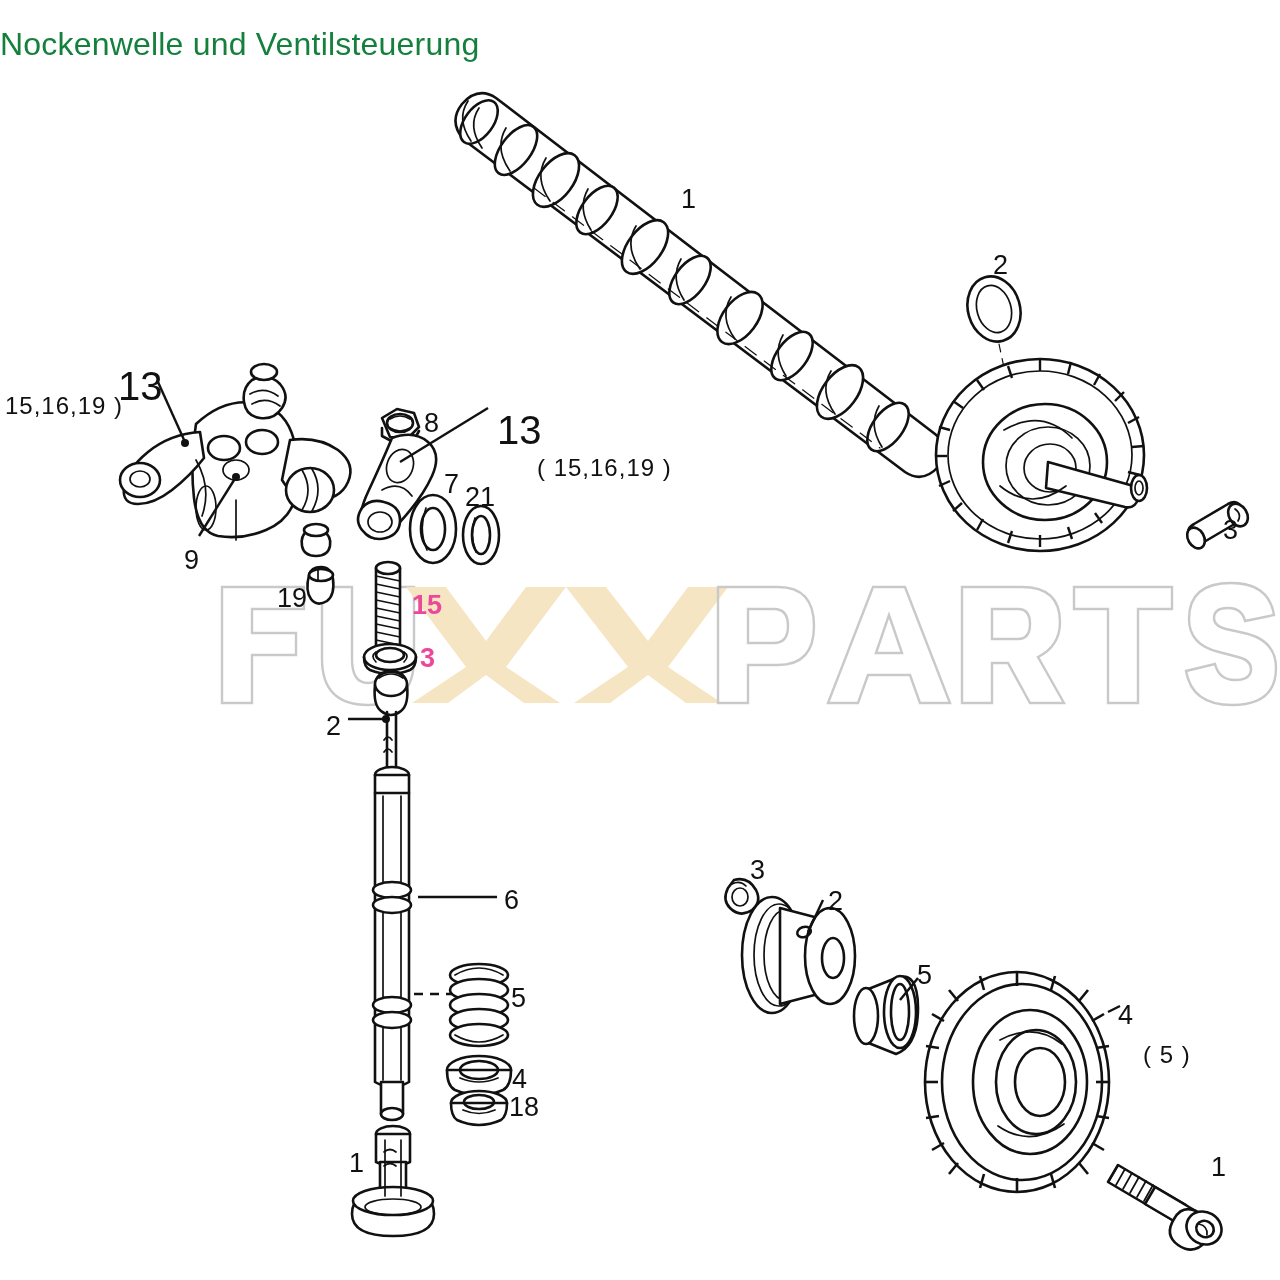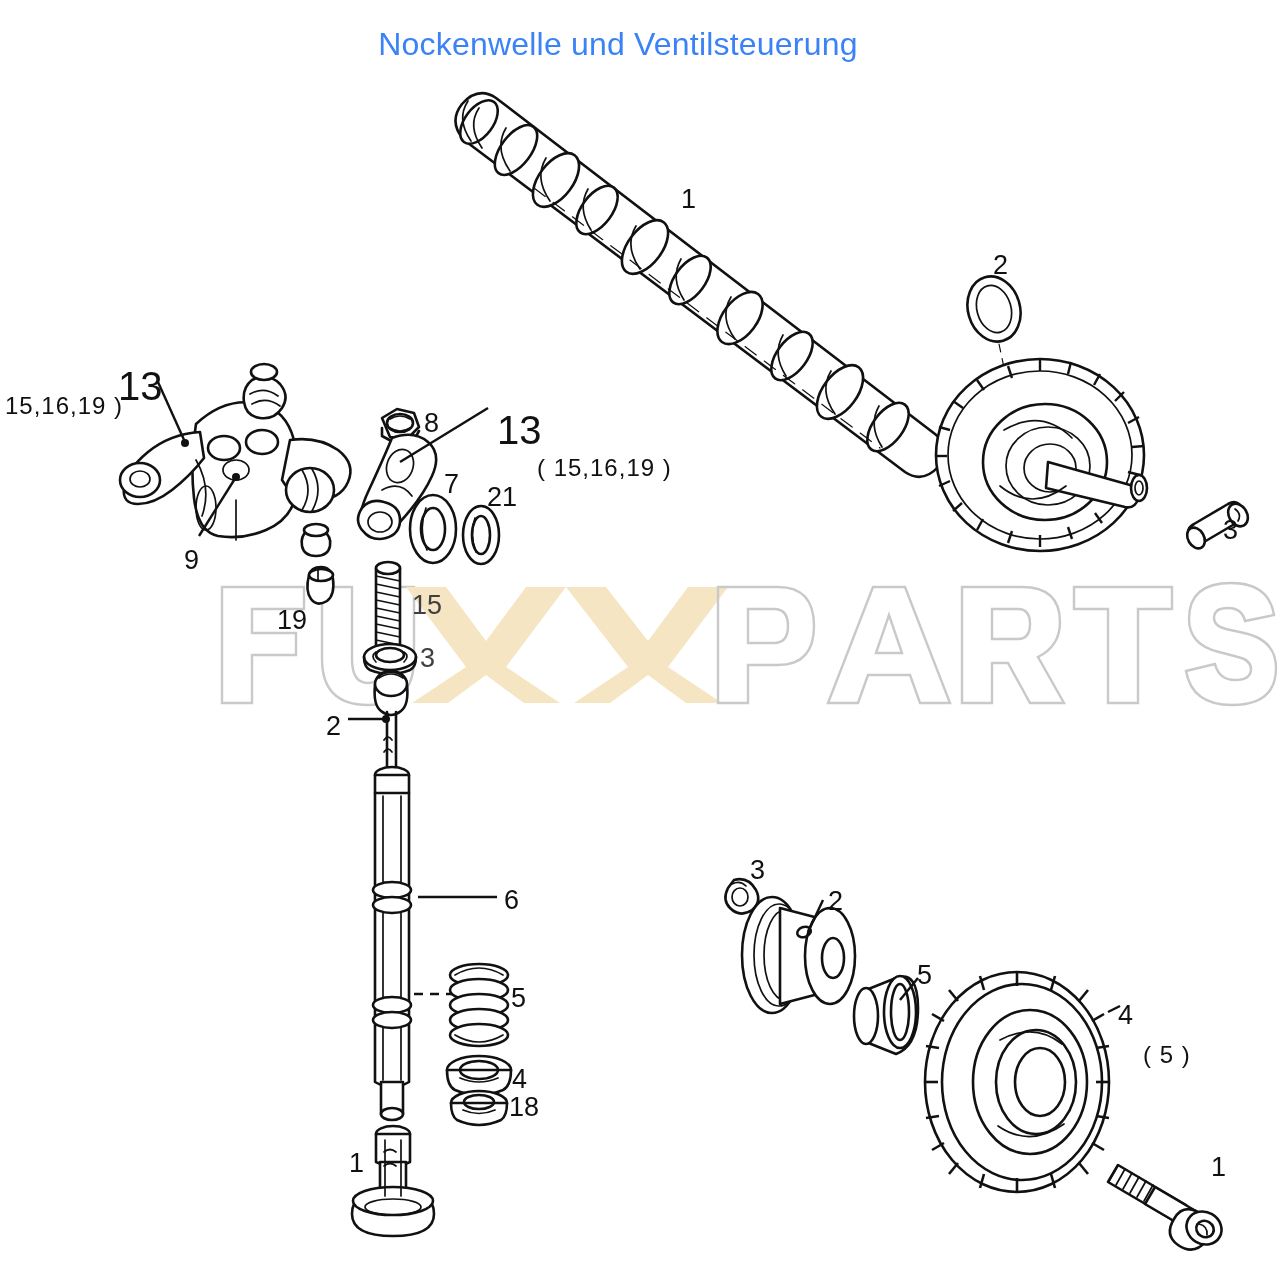--- a/index.html
+++ b/index.html
@@ -6,24 +6,24 @@
   #page{
     position:relative;
     width:1280px;height:1280px;
     background:#ffffff;
     font-family:"Liberation Sans", sans-serif;
     overflow:hidden;
   }
   #title{
     position:absolute;
     left:0;top:26px;width:1236px;
-    text-align:center;
+    text-align:left;
     font-size:32px;
     font-weight:400;
-    color:#3b82f6;
+    color:#15803d;
     letter-spacing:0.2px;
     font-family:"Liberation Sans", sans-serif;
   }
   
   #watermark{
     position:absolute;
     left:0;top:555px;
     width:1280px;height:180px;
     pointer-events:none;
   }
@@ -34,21 +34,21 @@
     position:absolute;
     color:#111;
     font-family:"Liberation Sans", sans-serif;
     line-height:1;
     white-space:nowrap;
     user-select:none;
   }
   .num{font-size:27px;font-weight:400;}
   .num-big{font-size:40px;font-weight:400;margin-top:16px;}
   .paren{font-size:24px;font-weight:400;letter-spacing:1px;margin-top:36px;}
-  .onwm{color:#404040;}
+  .onwm{color:#ec4899;font-weight:bold;}
 </style>
 </head>
 <body>
 
 <div id="page">
 
   <div id="title">Nockenwelle und Ventilsteuerung</div>
 
   <svg id="watermark" viewBox="0 0 1280 180">
     <defs>
@@ -443,23 +443,23 @@
 
   <div class="lbl num" style="left:681px;top:186px;">1</div>
   <div class="lbl num" style="left:993px;top:252px;">2</div>
   <div class="lbl num" style="left:1223px;top:517px;">3</div>
   <div class="lbl paren" style="left:5px;top:358px;">15,16,19 )</div>
   <div class="lbl num-big" style="left:118px;top:350px;">13</div>
   <div class="lbl num" style="left:424px;top:410px;">8</div>
   <div class="lbl num-big" style="left:497px;top:394px;">13</div>
   <div class="lbl paren" style="left:537px;top:420px;">( 15,16,19 )</div>
   <div class="lbl num" style="left:444px;top:471px;">7</div>
-  <div class="lbl num" style="left:487px;top:484px;">21</div>
+  <div class="lbl num" style="left:465px;top:484px;">21</div>
   <div class="lbl num" style="left:184px;top:547px;">9</div>
-  <div class="lbl num" style="left:277px;top:585px;margin-top:22px;">19</div>
+  <div class="lbl num" style="left:277px;top:585px;">19</div>
   <div class="lbl num onwm" style="left:412px;top:592px;">15</div>
   <div class="lbl num onwm" style="left:420px;top:645px;">3</div>
   <div class="lbl num" style="left:326px;top:713px;">2</div>
   <div class="lbl num" style="left:504px;top:887px;">6</div>
   <div class="lbl num" style="left:511px;top:985px;">5</div>
   <div class="lbl num" style="left:512px;top:1066px;">4</div>
   <div class="lbl num" style="left:509px;top:1094px;">18</div>
   <div class="lbl num" style="left:349px;top:1150px;">1</div>
   <div class="lbl num" style="left:750px;top:857px;">3</div>
   <div class="lbl num" style="left:828px;top:888px;">2</div>

